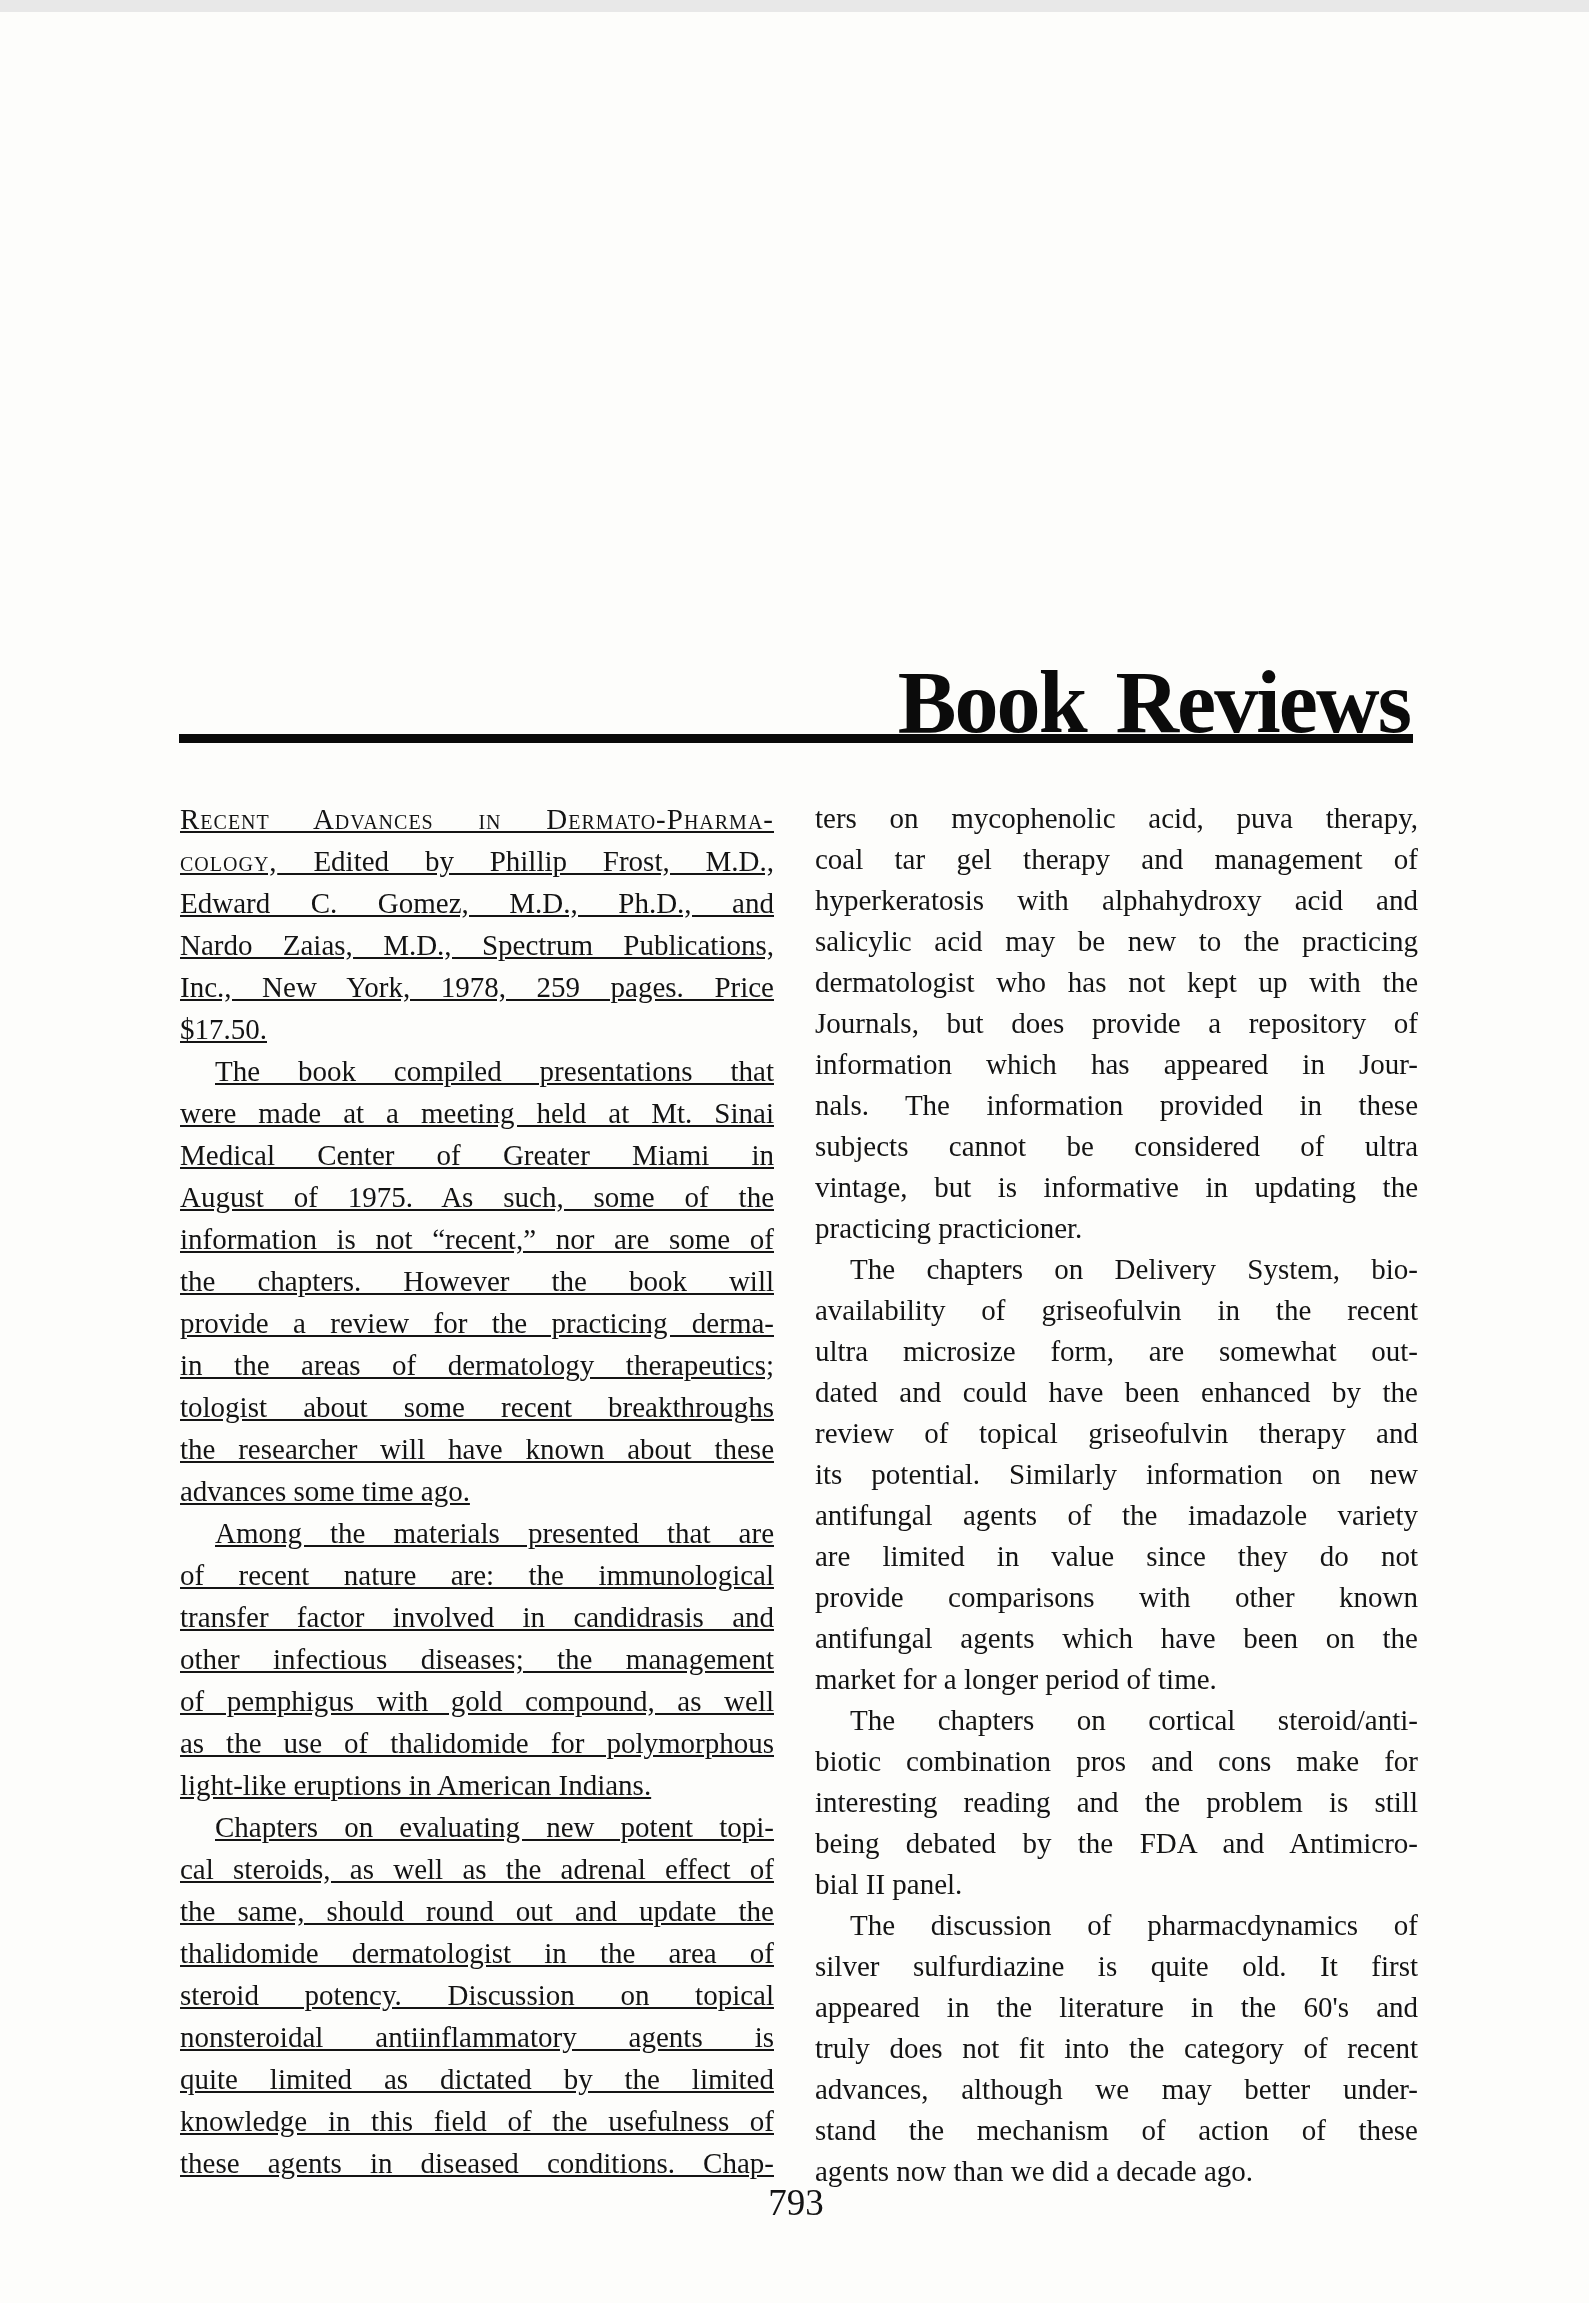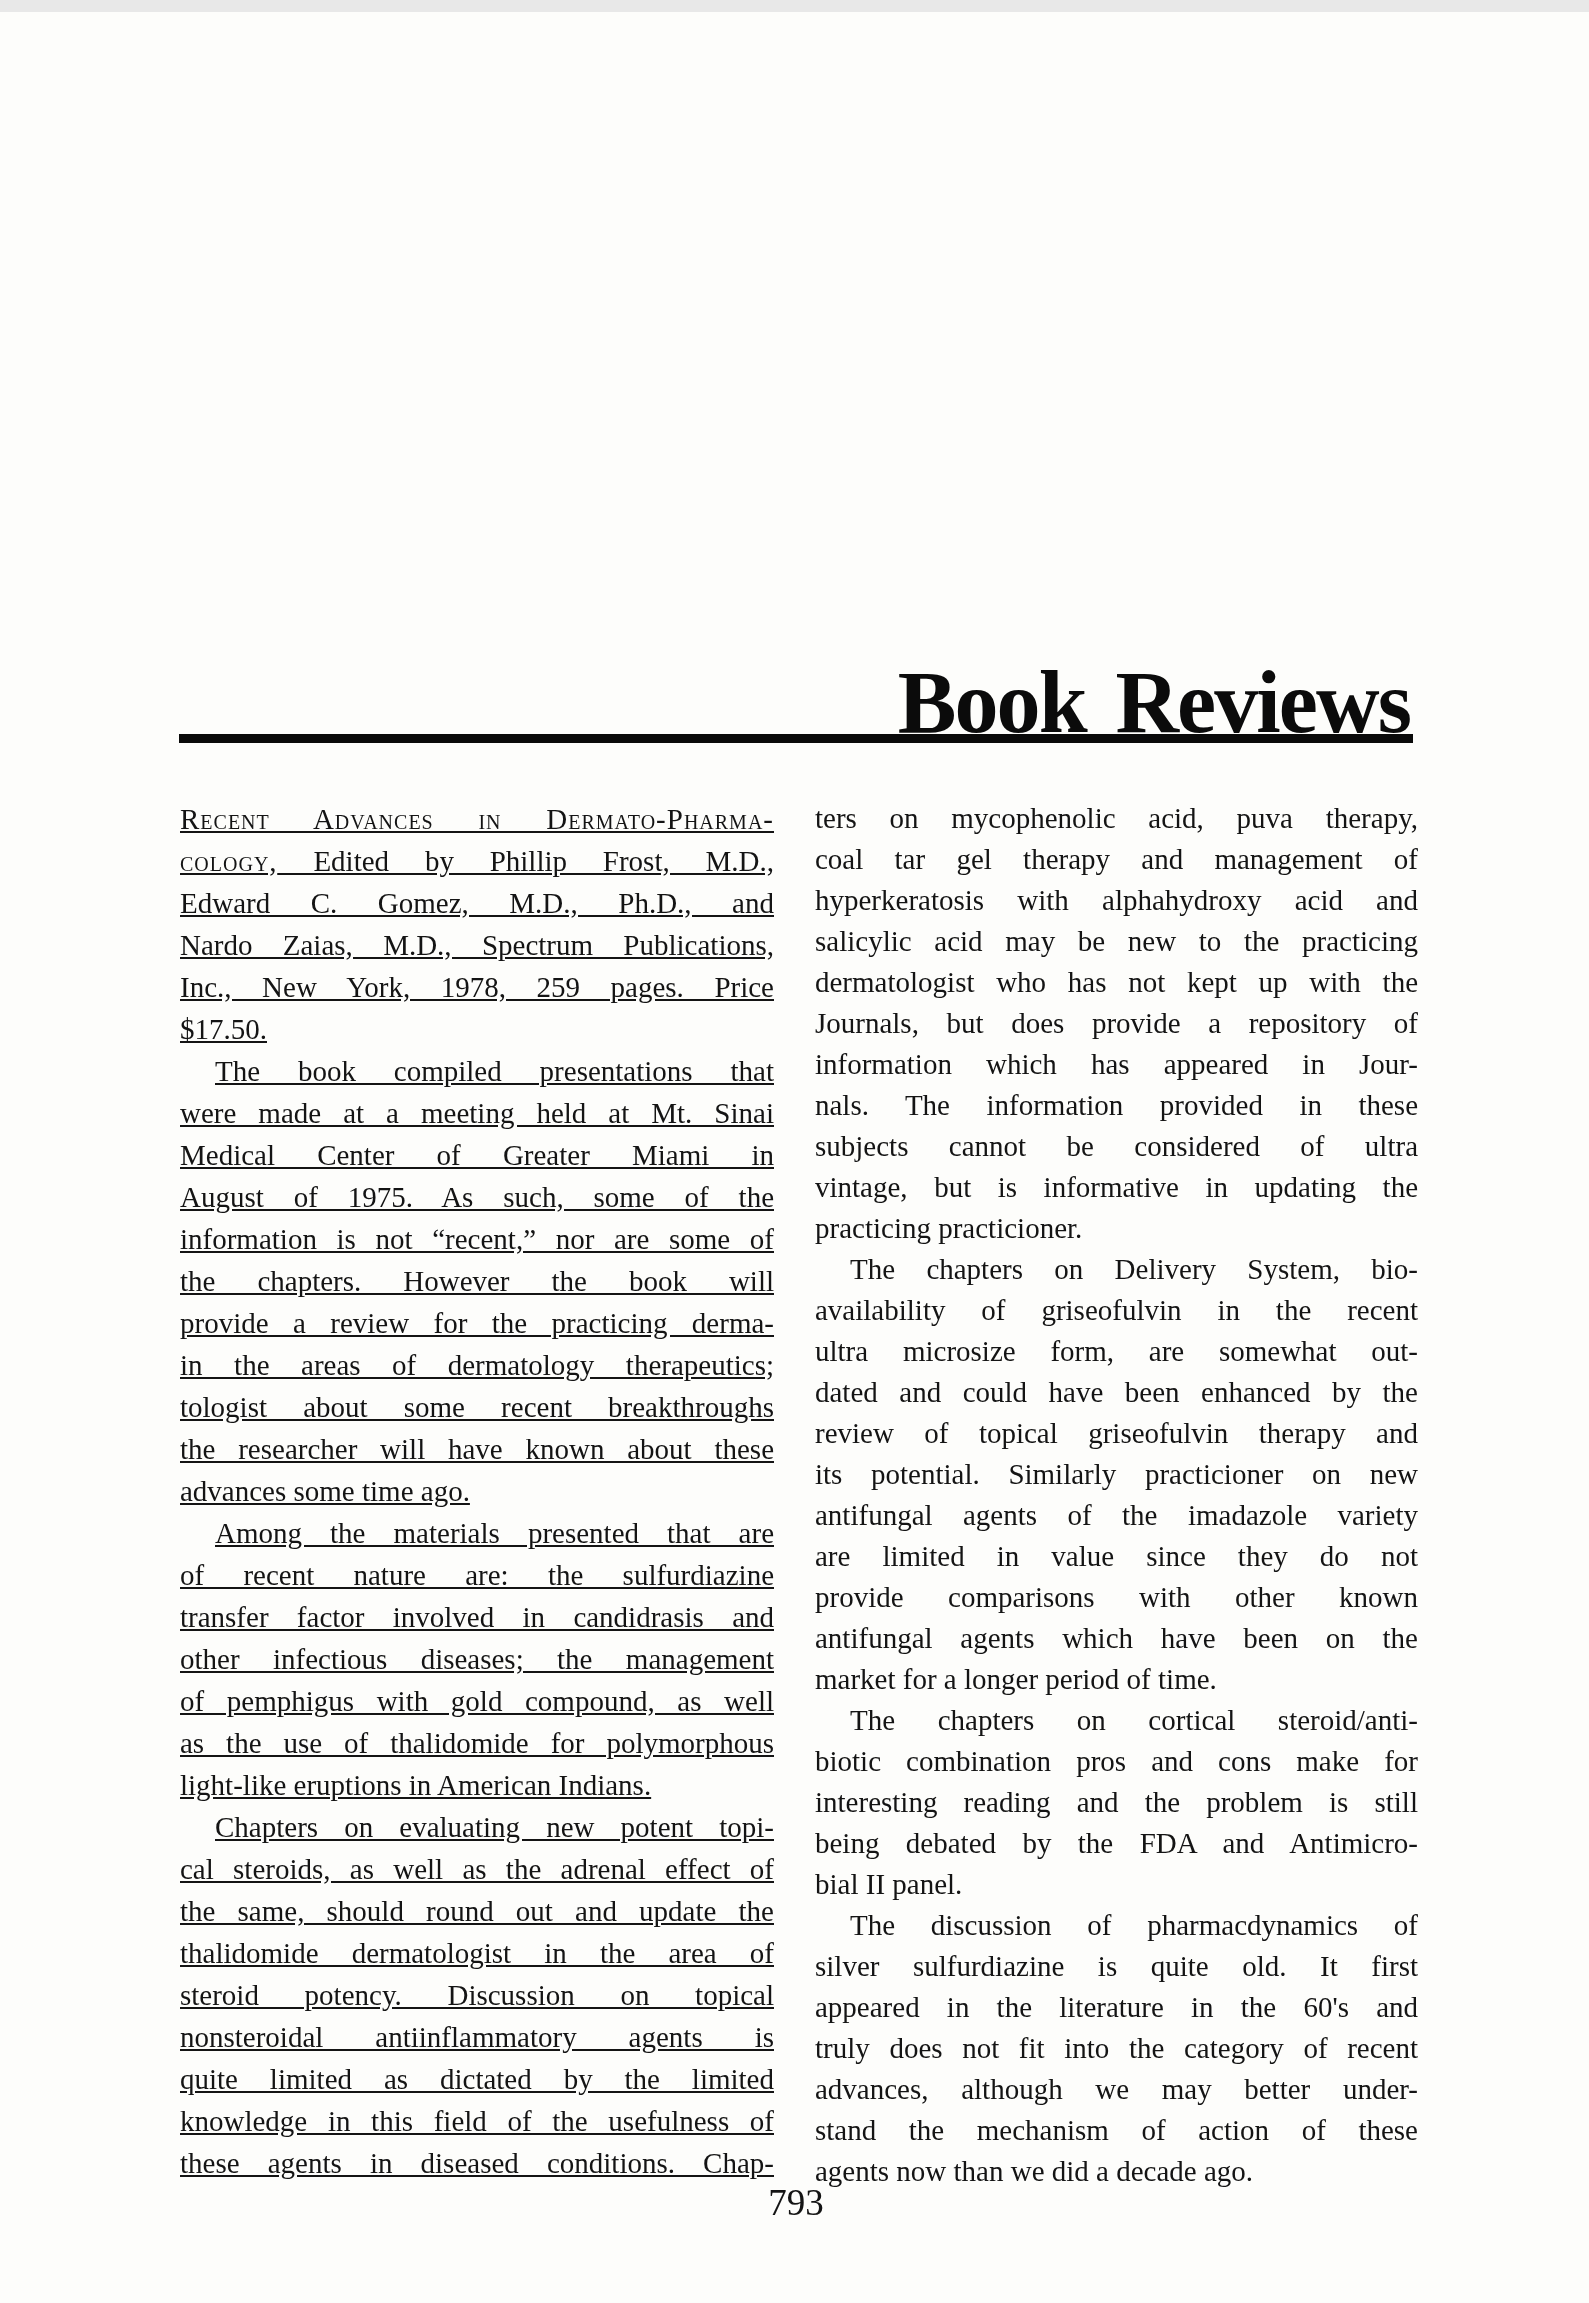--- a/index.html
+++ b/index.html
@@ -98,21 +98,21 @@
       <div class="line"><span>Medical Center of Greater Miami in</span></div>
       <div class="line"><span>August of 1975. As such, some of the</span></div>
       <div class="line"><span>information is not “recent,” nor are some of</span></div>
       <div class="line"><span>the chapters. However the book will</span></div>
       <div class="line"><span>provide a review for the practicing derma-</span></div>
       <div class="line"><span>in the areas of dermatology therapeutics;</span></div>
       <div class="line"><span>tologist about some recent breakthroughs</span></div>
       <div class="line"><span>the researcher will have known about these</span></div>
       <div class="line noj"><span>advances some time ago.</span></div>
       <div class="line indent"><span>Among the materials presented that are</span></div>
-      <div class="line"><span>of recent nature are: the sulfurdiazine</span></div>
+      <div class="line"><span>of recent nature are: the immunological</span></div>
       <div class="line"><span>transfer factor involved in candidrasis and</span></div>
       <div class="line"><span>other infectious diseases; the management</span></div>
       <div class="line"><span>of pemphigus with gold compound, as well</span></div>
       <div class="line"><span>as the use of thalidomide for polymorphous</span></div>
       <div class="line noj"><span>light-like eruptions in American Indians.</span></div>
       <div class="line indent"><span>Chapters on evaluating new potent topi-</span></div>
       <div class="line"><span>cal steroids, as well as the adrenal effect of</span></div>
       <div class="line"><span>the same, should round out and update the</span></div>
       <div class="line"><span>thalidomide dermatologist in the area of</span></div>
       <div class="line"><span>steroid potency. Discussion on topical</span></div>
@@ -132,21 +132,21 @@
       <div class="line"><span>information which has appeared in Jour-</span></div>
       <div class="line"><span>nals. The information provided in these</span></div>
       <div class="line"><span>subjects cannot be considered of ultra</span></div>
       <div class="line"><span>vintage, but is informative in updating the</span></div>
       <div class="line noj"><span>practicing practicioner.</span></div>
       <div class="line indent"><span>The chapters on Delivery System, bio-</span></div>
       <div class="line"><span>availability of griseofulvin in the recent</span></div>
       <div class="line"><span>ultra microsize form, are somewhat out-</span></div>
       <div class="line"><span>dated and could have been enhanced by the</span></div>
       <div class="line"><span>review of topical griseofulvin therapy and</span></div>
-      <div class="line"><span>its potential. Similarly practicioner on new</span></div>
+      <div class="line"><span>its potential. Similarly information on new</span></div>
       <div class="line"><span>antifungal agents of the imadazole variety</span></div>
       <div class="line"><span>are limited in value since they do not</span></div>
       <div class="line"><span>provide comparisons with other known</span></div>
       <div class="line"><span>antifungal agents which have been on the</span></div>
       <div class="line noj"><span>market for a longer period of time.</span></div>
       <div class="line indent"><span>The chapters on cortical steroid/anti-</span></div>
       <div class="line"><span>biotic combination pros and cons make for</span></div>
       <div class="line"><span>interesting reading and the problem is still</span></div>
       <div class="line"><span>being debated by the FDA and Antimicro-</span></div>
       <div class="line noj"><span>bial II panel.</span></div>

